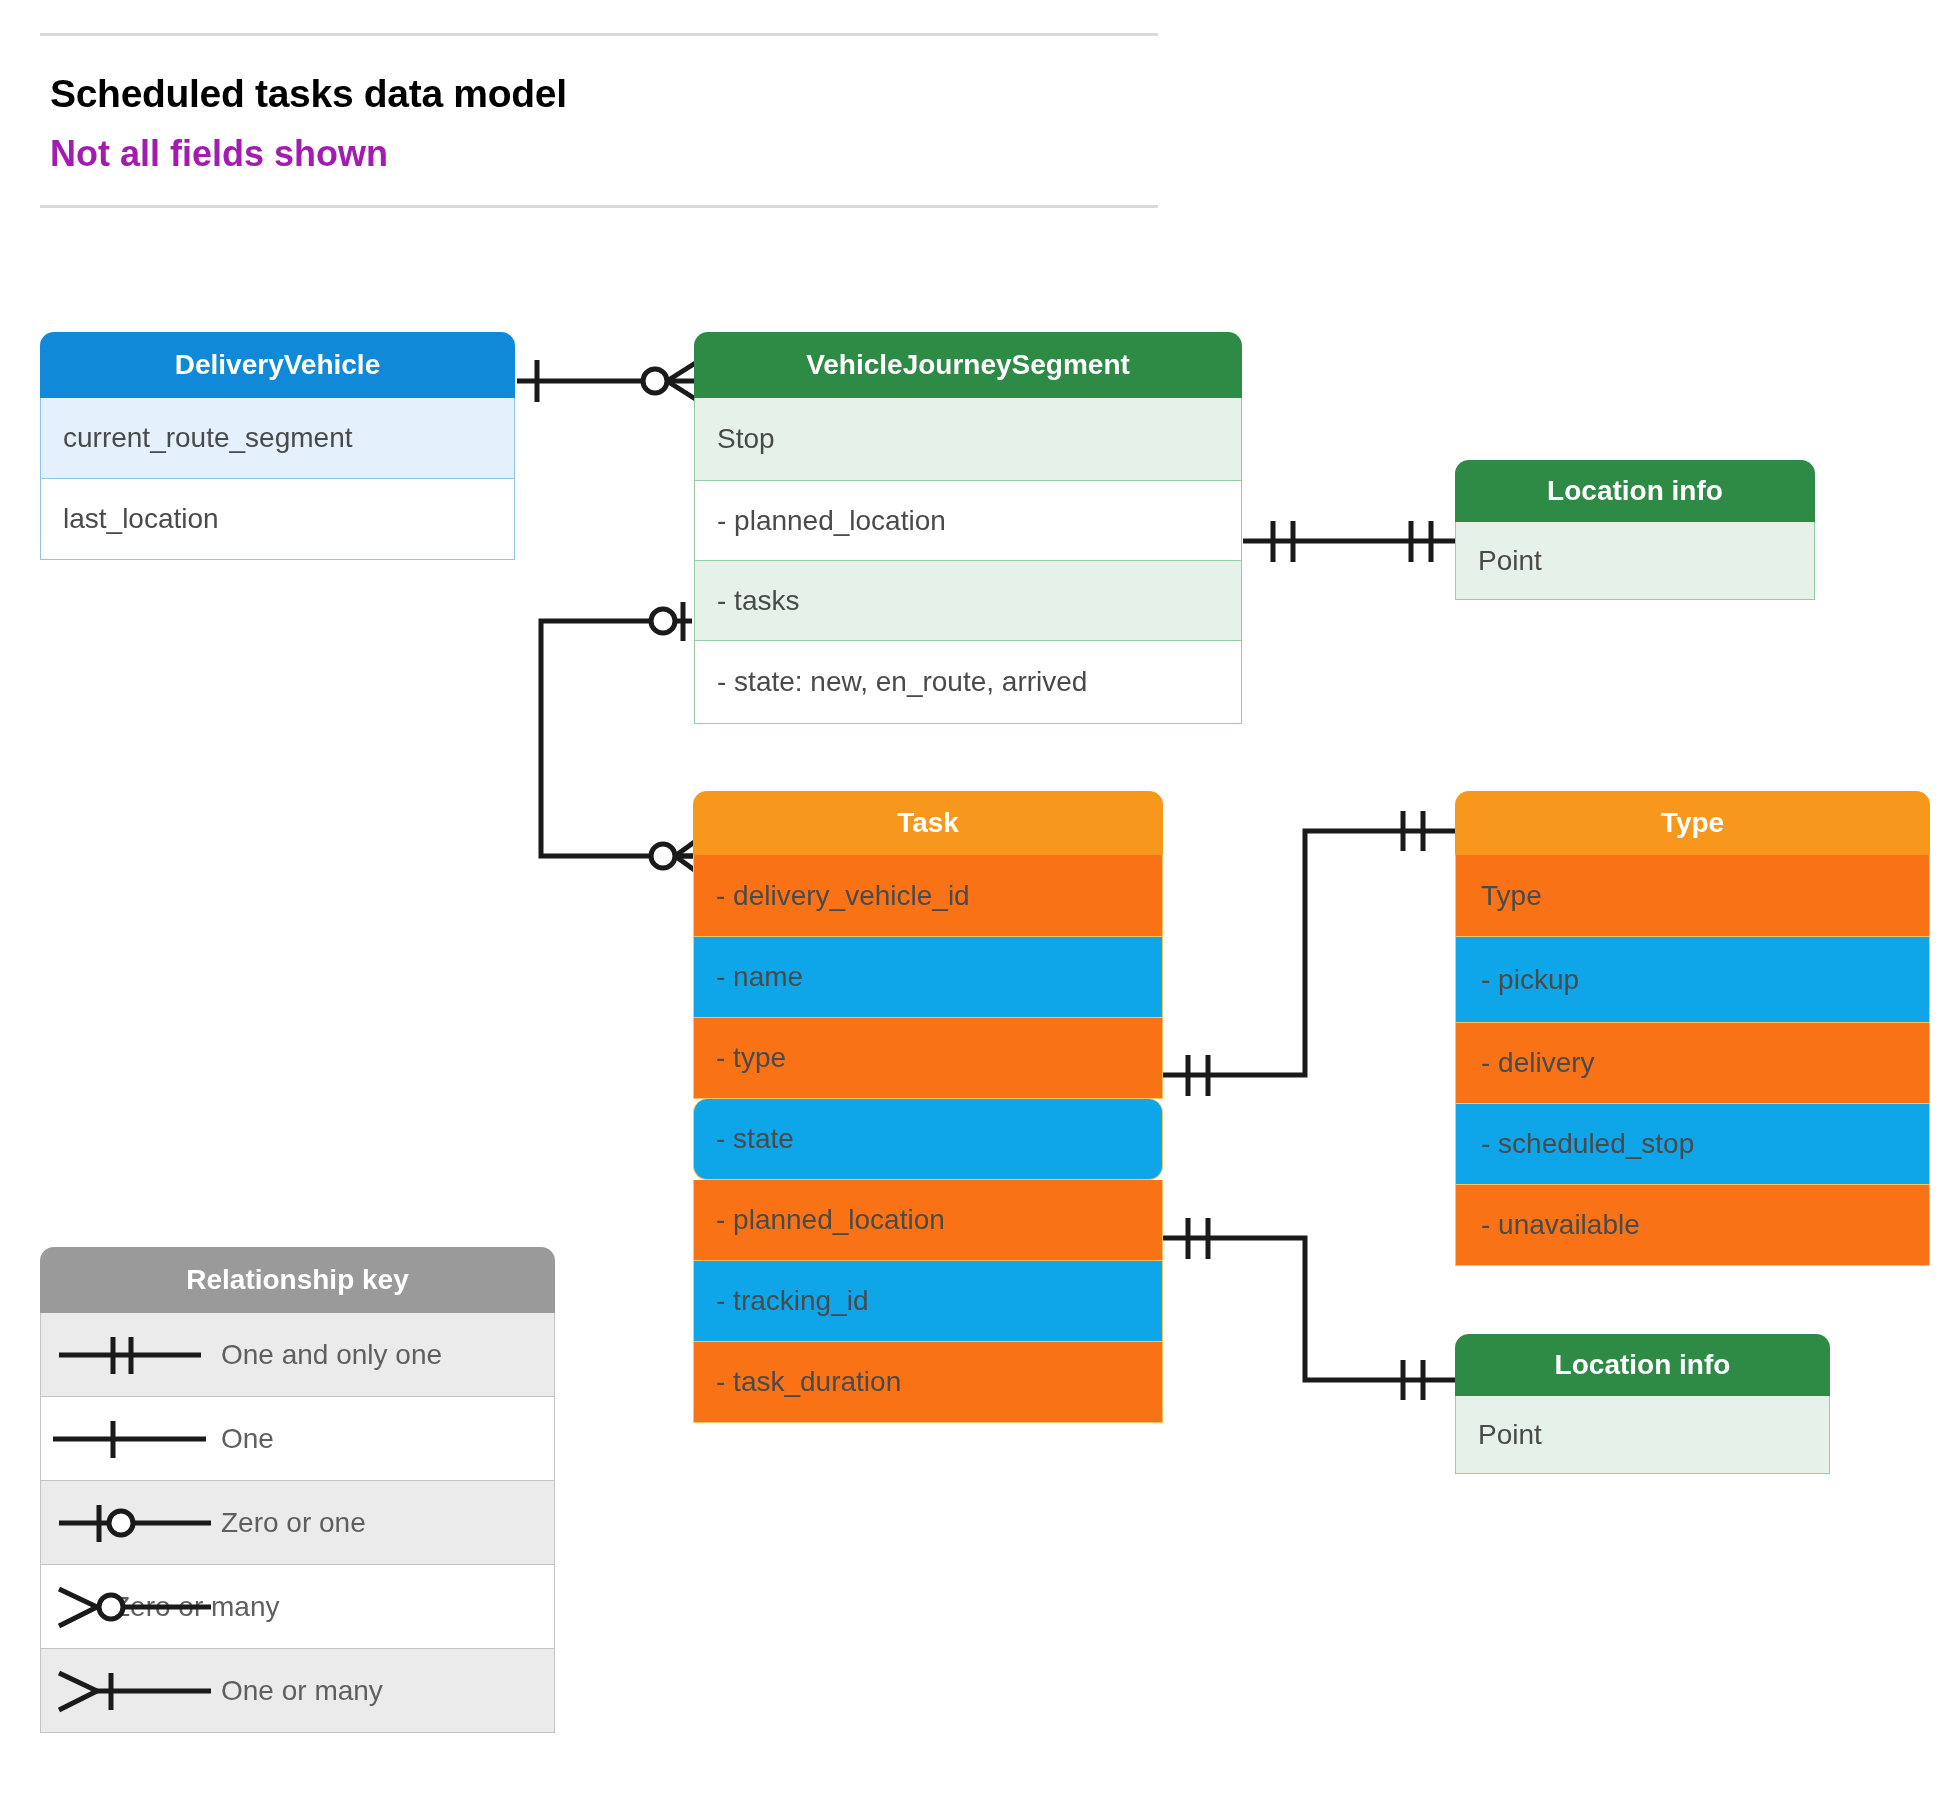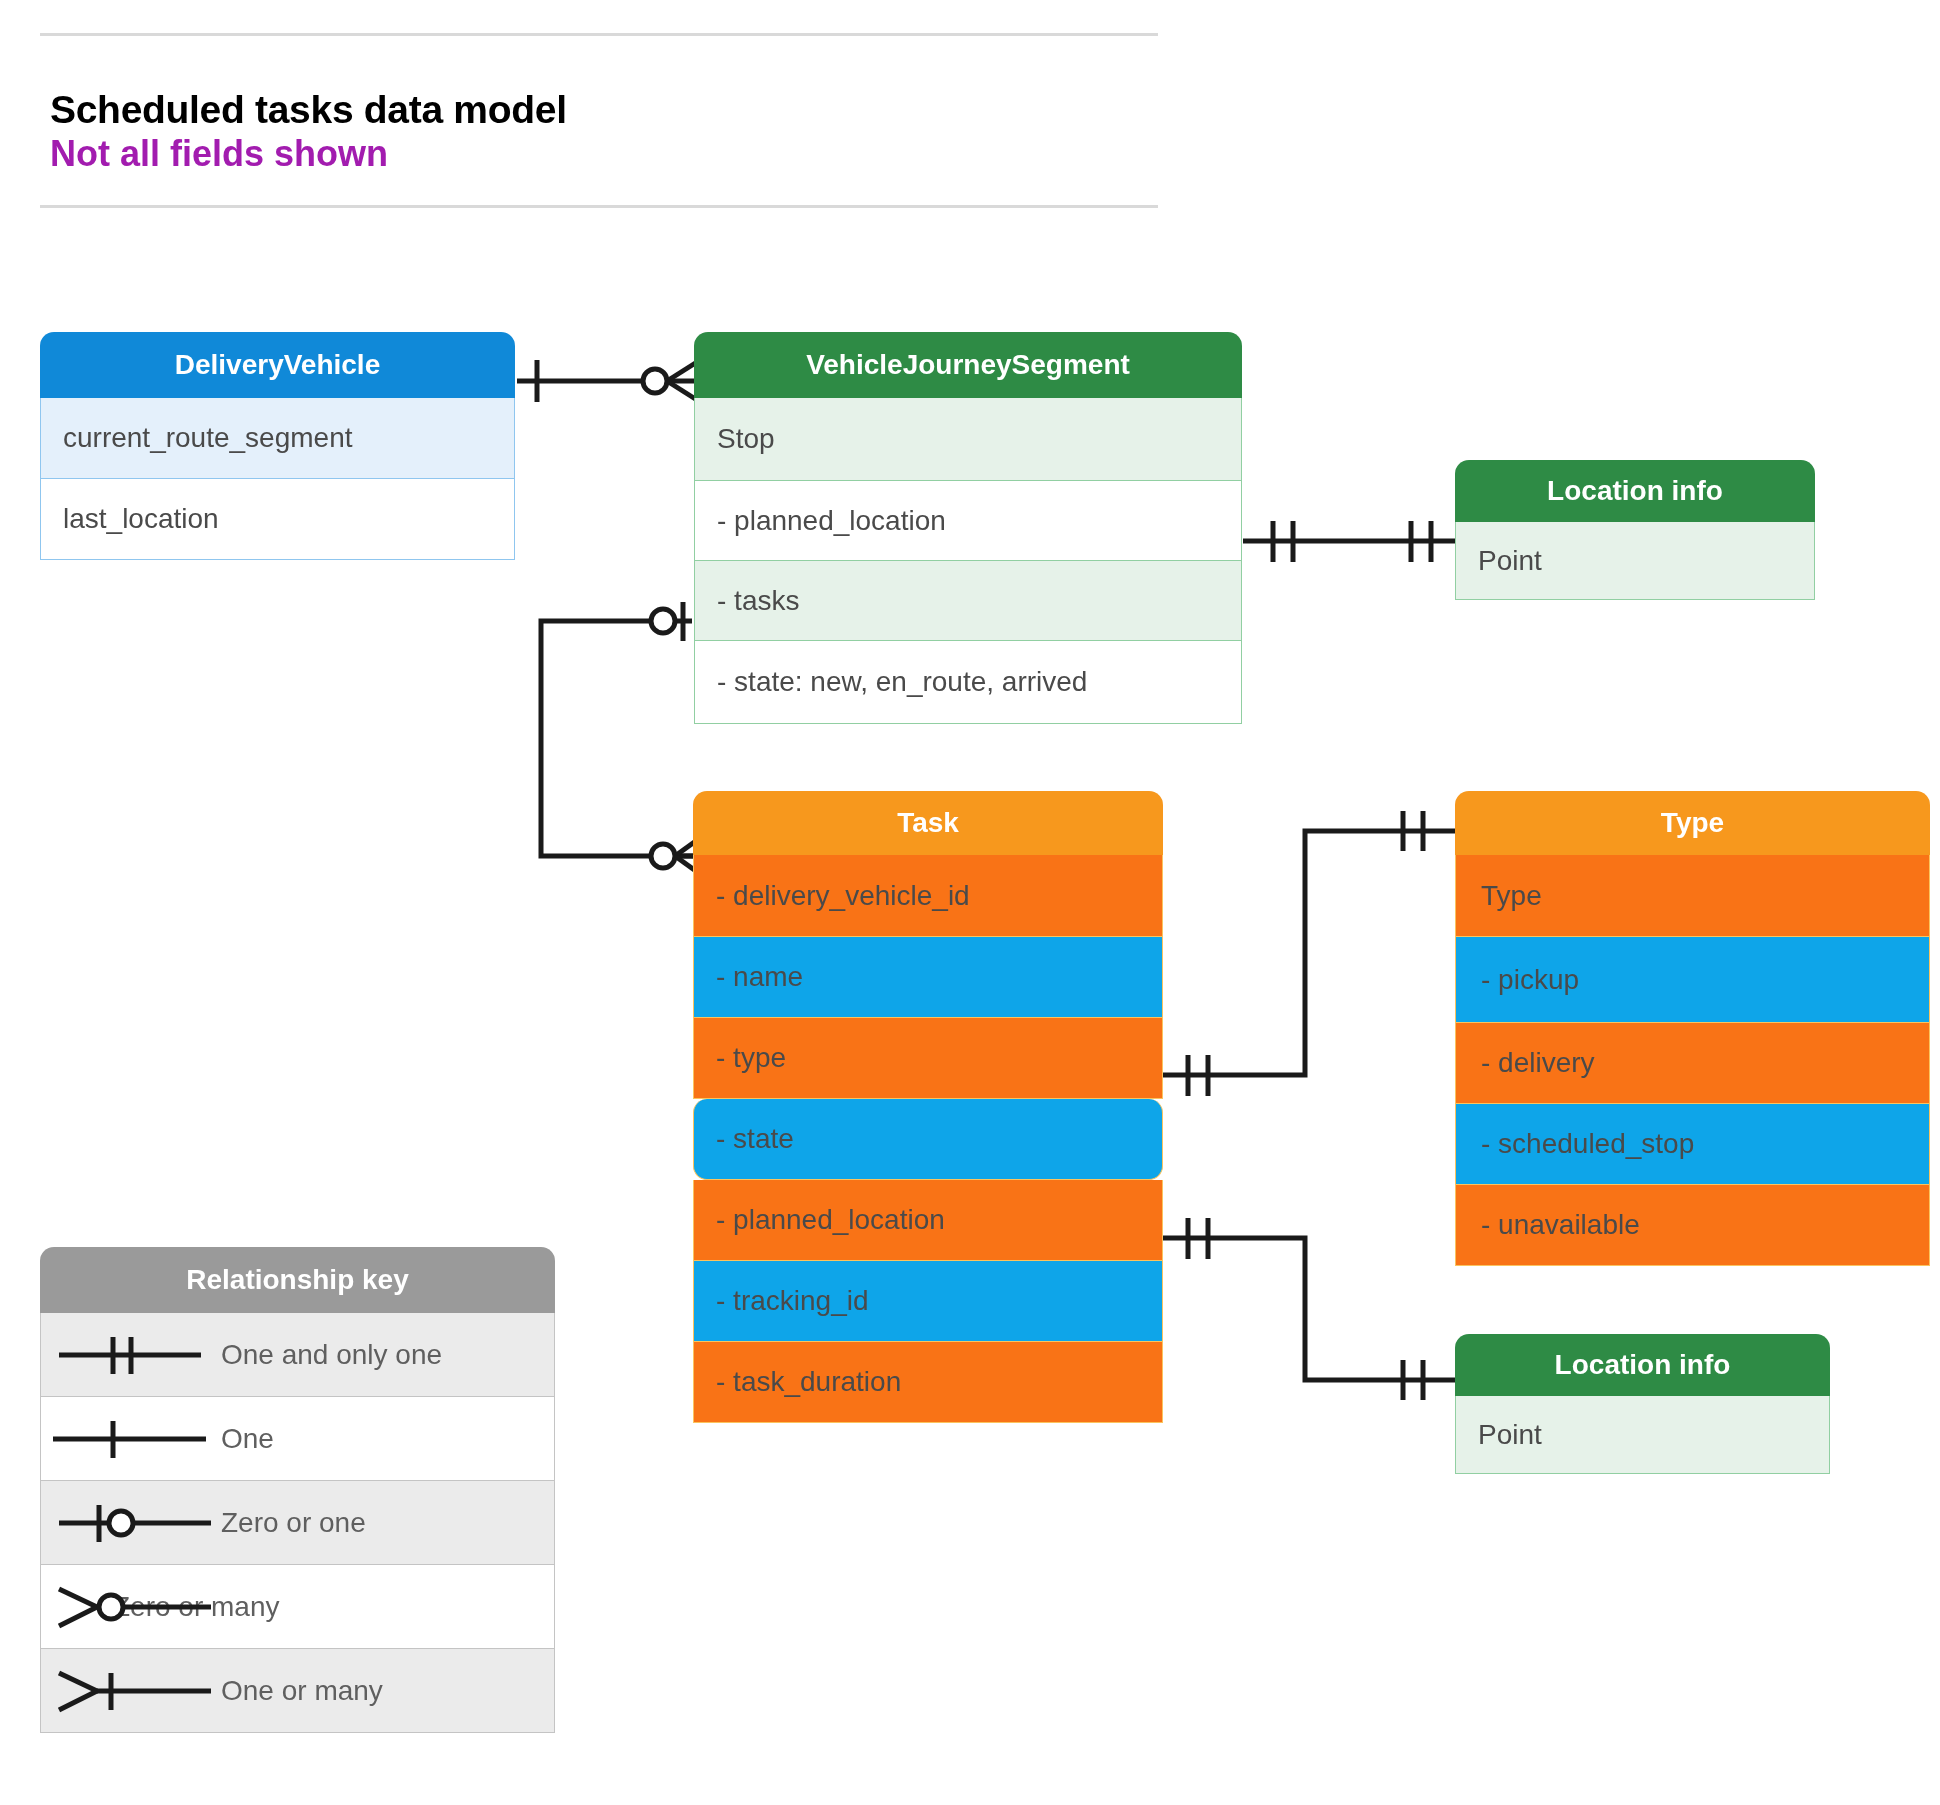--- a/index.html
+++ b/index.html
@@ -26,21 +26,21 @@
     width: 1118px;
     height: 3px;
     background: #d9d9d9;
   }
   #rule-top { top: 33px; }
   #rule-bottom { top: 205px; }
 
   #page-title {
     position: absolute;
     left: 50px;
-    top: 88px;
+    top: 72px;
     font-size: 39px;
     font-weight: bold;
     color: #000000;
     letter-spacing: -0.3px;
     white-space: nowrap;
   }
   #page-subtitle {
     position: absolute;
     left: 50px;
     top: 133px;

